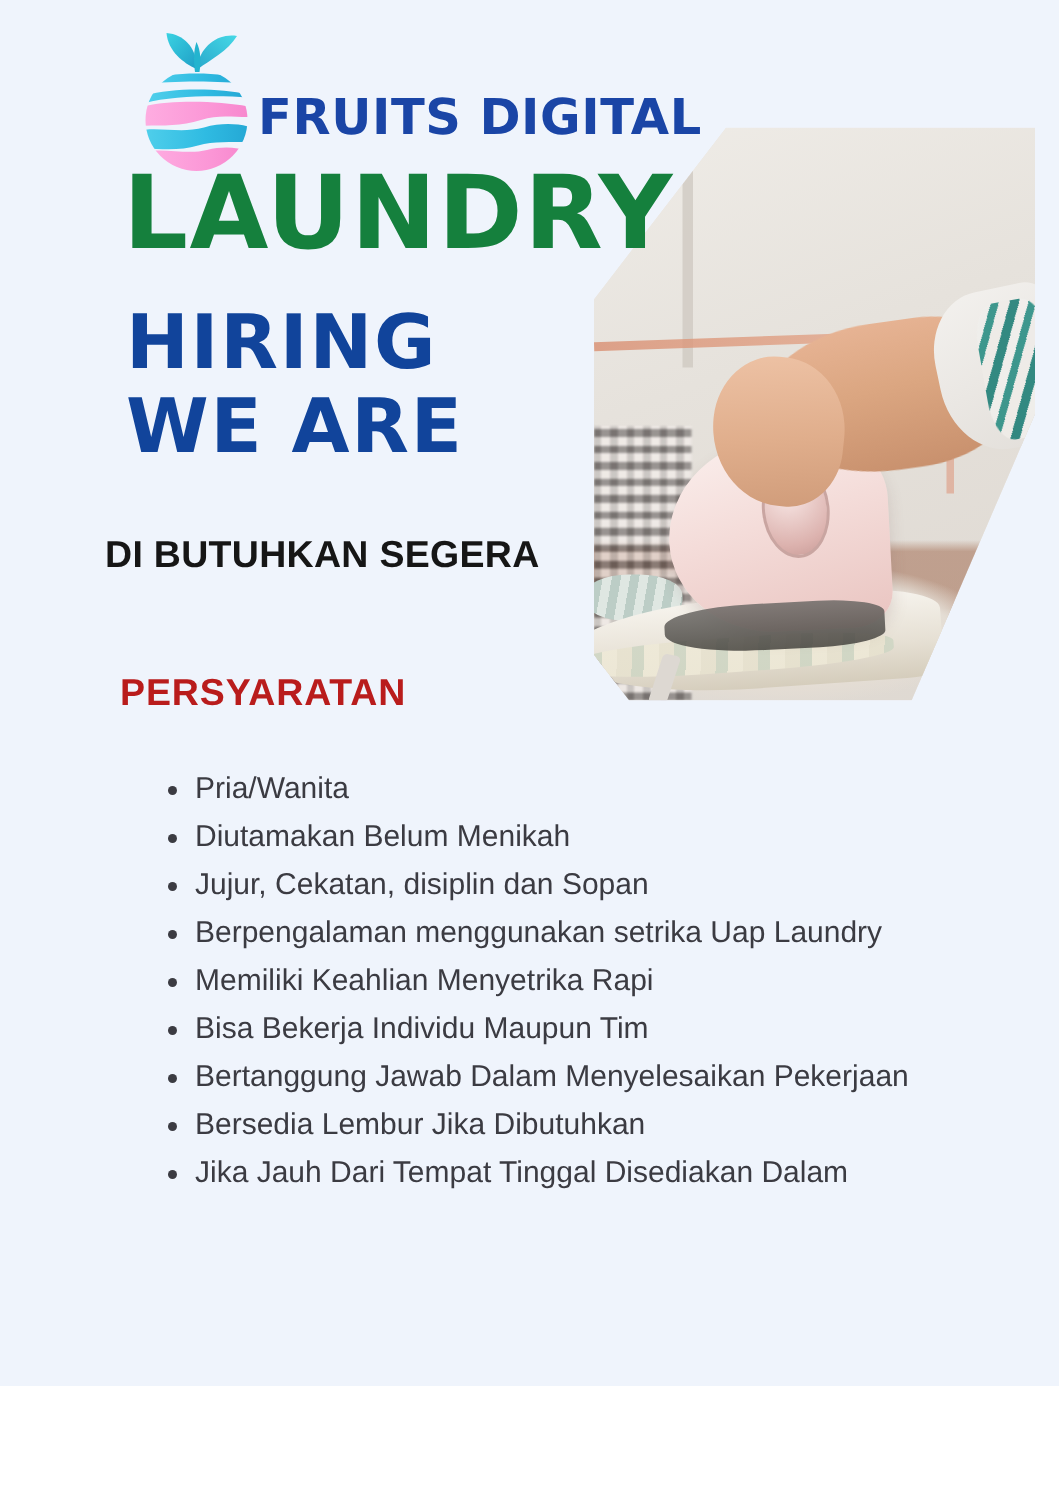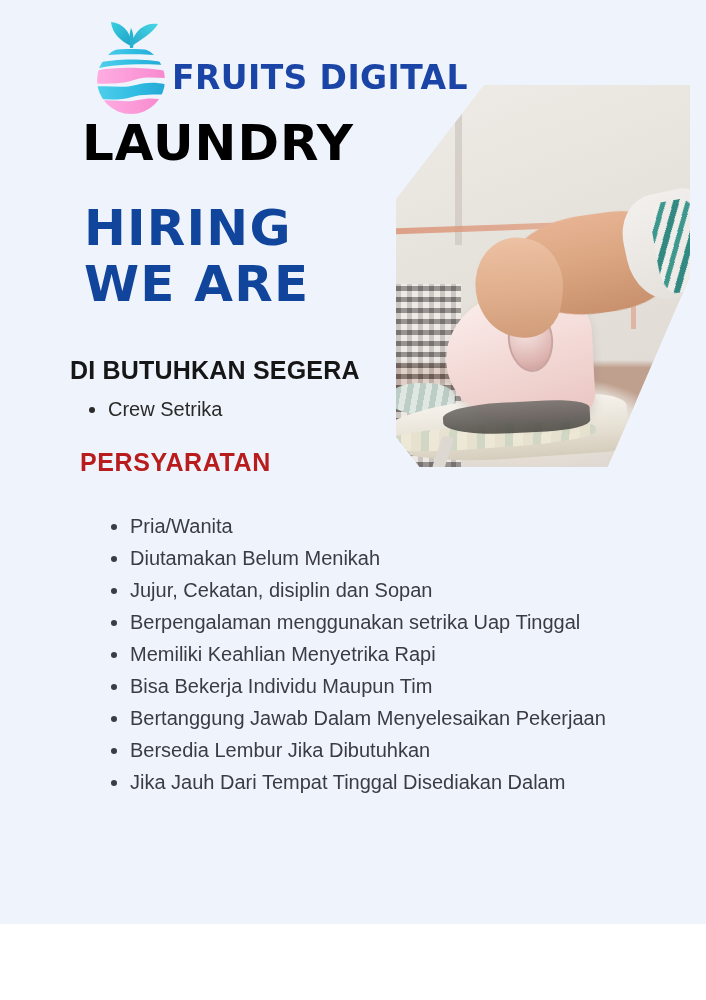--- a/index.html
+++ b/index.html
@@ -222,25 +222,25 @@
     letter-spacing: 0.4px;
     color: #1a45a6;
     font-family: "DejaVu Sans", sans-serif;
     white-space: nowrap;
   }
 
   .title-laundry {
     position: absolute;
     left: 82px;
     top: 108px;
-    font-size: 50px;
+    font-size: 68px;
     line-height: 70px;
     font-weight: bold;
     letter-spacing: 1px;
-    color: #000000;
+    color: #15803d;
     font-family: "DejaVu Sans", sans-serif;
     white-space: nowrap;
   }
 
   .hiring {
     position: absolute;
     left: 84px;
     top: 200px;
     font-size: 50px;
     line-height: 56px;
@@ -378,31 +378,28 @@
 
   <div class="title-laundry">LAUNDRY</div>
 
   <div class="hiring">
     <div>HIRING</div>
     <div>WE ARE</div>
   </div>
 
   <div class="needed-title">DI BUTUHKAN SEGERA</div>
 
-  <ul class="needed-list">
-    <li>Crew Setrika</li>
-  </ul>
 
   <div class="req-title">PERSYARATAN</div>
 
   <ul class="req-list">
     <li>Pria/Wanita</li>
     <li>Diutamakan Belum Menikah</li>
     <li>Jujur, Cekatan, disiplin dan Sopan</li>
-    <li>Berpengalaman menggunakan setrika Uap Tinggal</li>
+    <li>Berpengalaman menggunakan setrika Uap Laundry</li>
     <li>Memiliki Keahlian Menyetrika Rapi</li>
     <li>Bisa Bekerja Individu Maupun Tim</li>
     <li>Bertanggung Jawab Dalam Menyelesaikan Pekerjaan</li>
     <li>Bersedia Lembur Jika Dibutuhkan</li>
     <li>Jika Jauh Dari Tempat Tinggal Disediakan Dalam</li>
   </ul>
 
 </div>
 
 </body></html>

